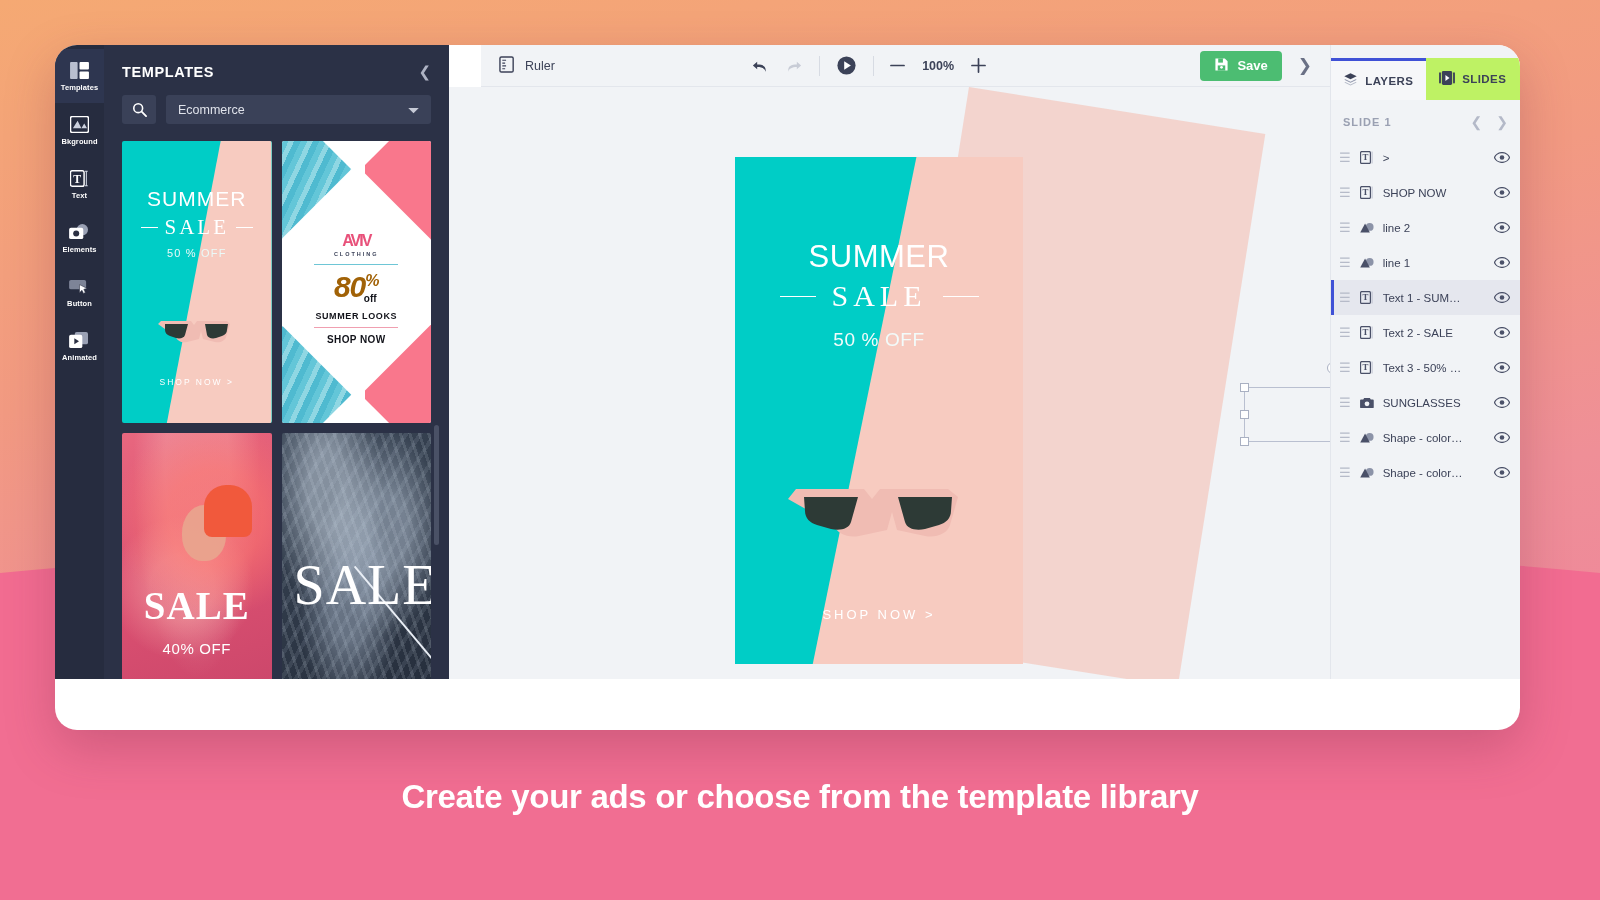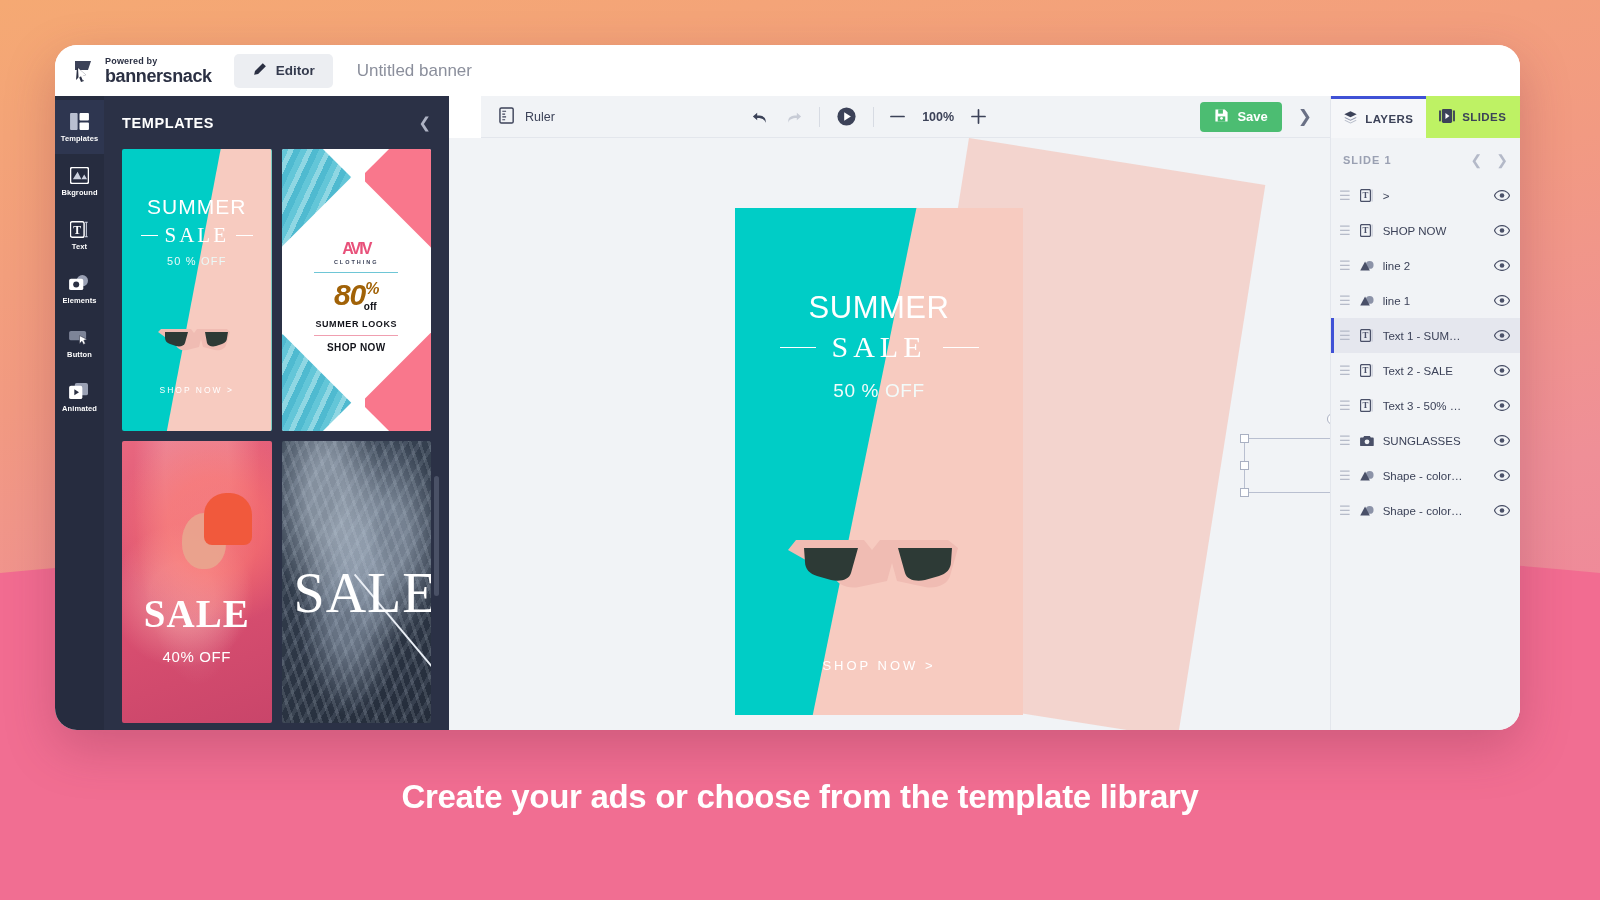--- a/index.html
+++ b/index.html
@@ -201,21 +201,21 @@
   .sel .h.ml{left:-5px;top:50%;margin-top:-5px}
   .sel .rot { position:absolute; left:50%; top:-26px; margin-left:-6px; width:12px; height:12px;
      border-radius:50%; background:#fff; border:1px solid #a9b0c2; }
 
   
   .tint-quad { position:absolute; left:520px; top:0px; width:300px; height:560px;
      background:#f3cdc5; opacity:.82; transform: rotate(9deg); transform-origin: top left;}
 
   
   .right-panel { width: 190px; flex:none; background:#f1f3f6; border-left:1px solid #e3e6ec; }
-  .rp-tabs { display:flex; height:42px; }
+  .rp-tabs { display:flex; height:42px;margin-top:13px; }
   .rp-tab { flex:1; display:flex; align-items:center; justify-content:center; gap:7px;
      font-size:11.5px; font-weight:800; color:#3c4258; letter-spacing:.4px; cursor:pointer; background:#bef264;}
   .rp-tab.active { background:#f6f7f9; border-top:3px solid #3f51d6; }
   .slide-row { display:flex; align-items:center; justify-content:space-between; padding: 14px 12px 10px 12px;}
   .slide-label { font-size:11px; color:#9aa0b2; letter-spacing:1px; font-weight:700;}
   .slide-nav { display:flex; gap:14px; color:#b4b9c8; font-size:14px; cursor:pointer;}
   .layer { display:flex; align-items:center; height:35px; padding:0 10px 0 8px; cursor:pointer; position:relative;}
   .layer.sel-l { background:#e5e7ee; }
   .layer.sel-l::before { content:""; position:absolute; left:0; top:0; bottom:0; width:3px; background:#3f51d6;}
   .drag-ico { color:#b6bbc9; font-size:13px; margin-right:9px; line-height:1;}
@@ -228,44 +228,20 @@
      font-size:33px; font-weight:800; letter-spacing:-.3px;}
 </style>
 </head>
 <body>
 
 <div class="bg-pink-shape"></div>
 <div class="bg-pink-shape2"></div>
 
 <div class="app-window">
 
-  <div class="topbar">
-    <div class="brand">
-      <div class="brand-mark">
-        <svg width="26" height="24" viewBox="0 0 26 24">
-          <path d="M2 2h16l-3 9H2z" fill="#3c4258"></path>
-          <path d="M4 8l9 8-4 1 2 5-3 1-2-5-3 3z" fill="#2b3043"></path>
-          <path d="M5 9l8 7-3.4.9L11.4 21l-1.6.6-1.8-4.4L5.6 19z" fill="#fff"></path>
-        </svg>
-      </div>
-      <div class="brand-text">
-        <span class="brand-powered">Powered by</span>
-        <span class="brand-name">bannersnack</span>
-      </div>
-    </div>
-    <div class="editor-chip">
-      <span>
-        <svg width="15" height="15" viewBox="0 0 16 16">
-            <path d="M11.5 1.2l3.3 3.3-8.3 8.3-4.2.9.9-4.2z" fill="#2b3043"></path>
-          </svg>
-      </span>
-      <span>Editor</span>
-    </div>
-    <div class="doc-title">Untitled banner</div>
-  </div>
 
   <div class="app-body">
 
     <div class="rail">
       <div class="rail-item active">
         <span class="rail-ico">
           <svg width="19" height="17" viewBox="0 0 20 18">
             <rect x="0" y="0" width="8" height="18" rx="1" fill="#b9bfd0"></rect>
             <rect x="10" y="0" width="10" height="8" rx="1" fill="#fff"></rect>
             <rect x="10" y="10" width="10" height="8" rx="1" fill="#fff"></rect>
@@ -320,20 +296,36 @@
           </svg>
         </span>
         <span class="rail-label">Animated</span>
       </div>
     </div>
 
     <div class="tpl-panel">
       <div class="tpl-head">
         <div class="tpl-title">TEMPLATES</div>
         <div class="collapse-ico">❮</div>
+      </div>
+      <div class="tpl-search-row">
+        <div class="search-btn">
+          <svg width="15" height="15" viewBox="0 0 16 16">
+            <circle cx="6.6" cy="6.6" r="4.7" fill="none" stroke="#fff" stroke-width="1.7"></circle>
+            <path d="M10.3 10.3L15 15" stroke="#fff" stroke-width="1.9" stroke-linecap="round"></path>
+          </svg>
+        </div>
+        <div class="select-box">
+          <span>Ecommerce</span>
+          <span>
+            <svg width="11" height="7" viewBox="0 0 12 8">
+                <path d="M0 1l6 6 6-6z" fill="#c6cad6"></path>
+              </svg>
+          </span>
+        </div>
       </div>
 
       <div class="tpl-grid">
 
         <div class="tpl-card c1">
           <div class="diag"></div>
           <div class="txt">
             <div class="t1">SUMMER</div>
             <div class="t2row">
               <span class="dash"></span>

